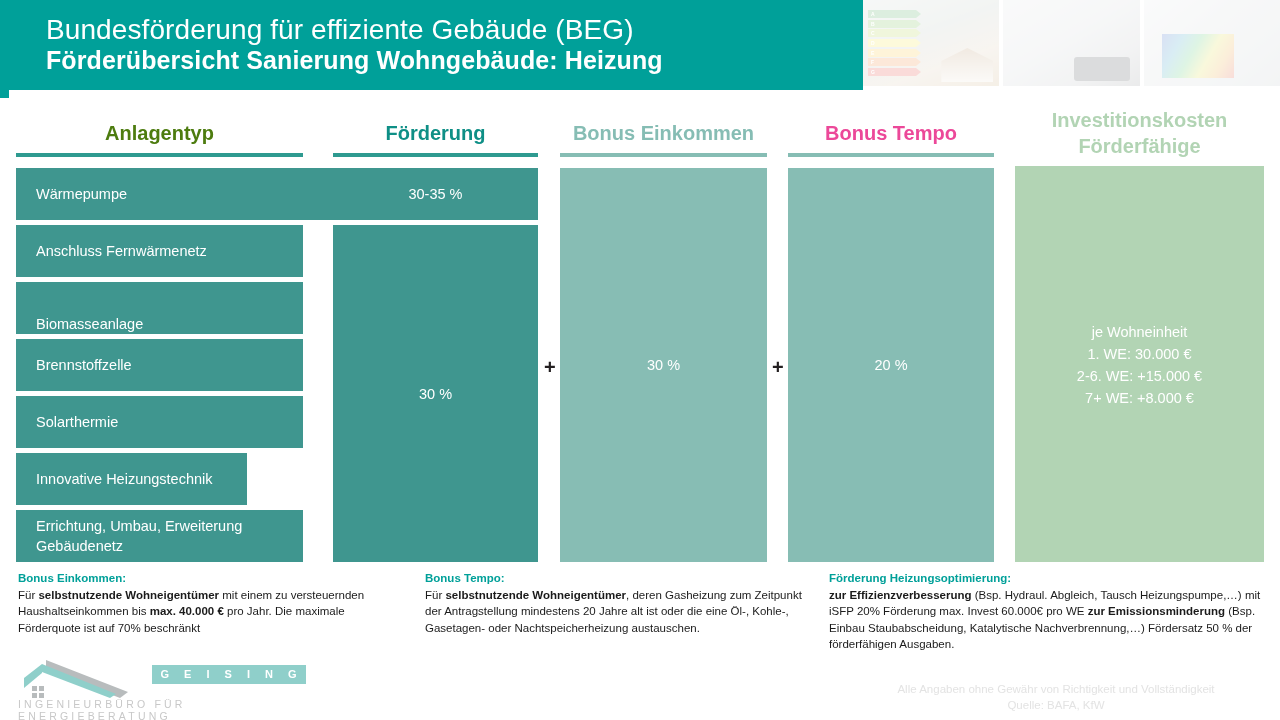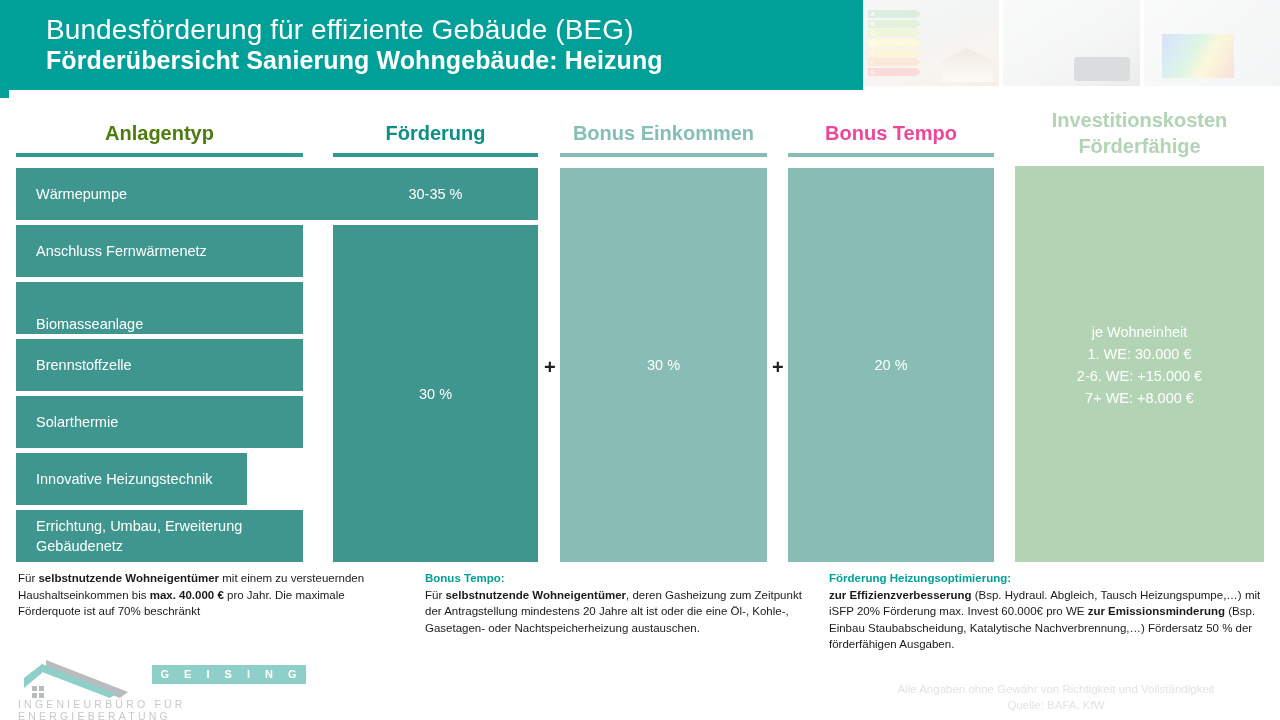--- a/index.html
+++ b/index.html
@@ -246,20 +246,21 @@
     </div>
 
   <div class="block center" style="left:1015px; top:168px; width:249px; height:394px; background:#b2d4b4; flex-direction:column; line-height:22px;">
     <span>je Wohneinheit</span>
     <span>1. WE: 30.000 €</span>
     <span>2-6. WE: +15.000 €</span>
     <span>7+ WE: +8.000 €</span>
   </div>
 
   <div class="note" style="left:18px; top:570px; width:392px;">
+    <div class="title">Bonus Einkommen:</div>
     <div><span>Für </span><b>selbstnutzende Wohneigentümer</b><span> mit einem zu versteuernden Haushaltseinkommen bis </span><b>max. 40.000 €</b><span> pro Jahr. Die maximale Förderquote ist auf 70% beschränkt</span></div>
   </div>
 
   <div class="note" style="left:425px; top:570px; width:395px;">
     <div class="title">Bonus Tempo:</div>
     <div><span>Für </span><b>selbstnutzende Wohneigentümer</b><span>, deren Gasheizung zum Zeitpunkt der Antragstellung mindestens 20 Jahre alt ist oder die eine Öl-, Kohle-, Gasetagen- oder Nachtspeicherheizung austauschen.</span></div>
   </div>
 
   <div class="note" style="left:829px; top:570px; width:441px;">
     <div class="title">Förderung Heizungsoptimierung:</div>

